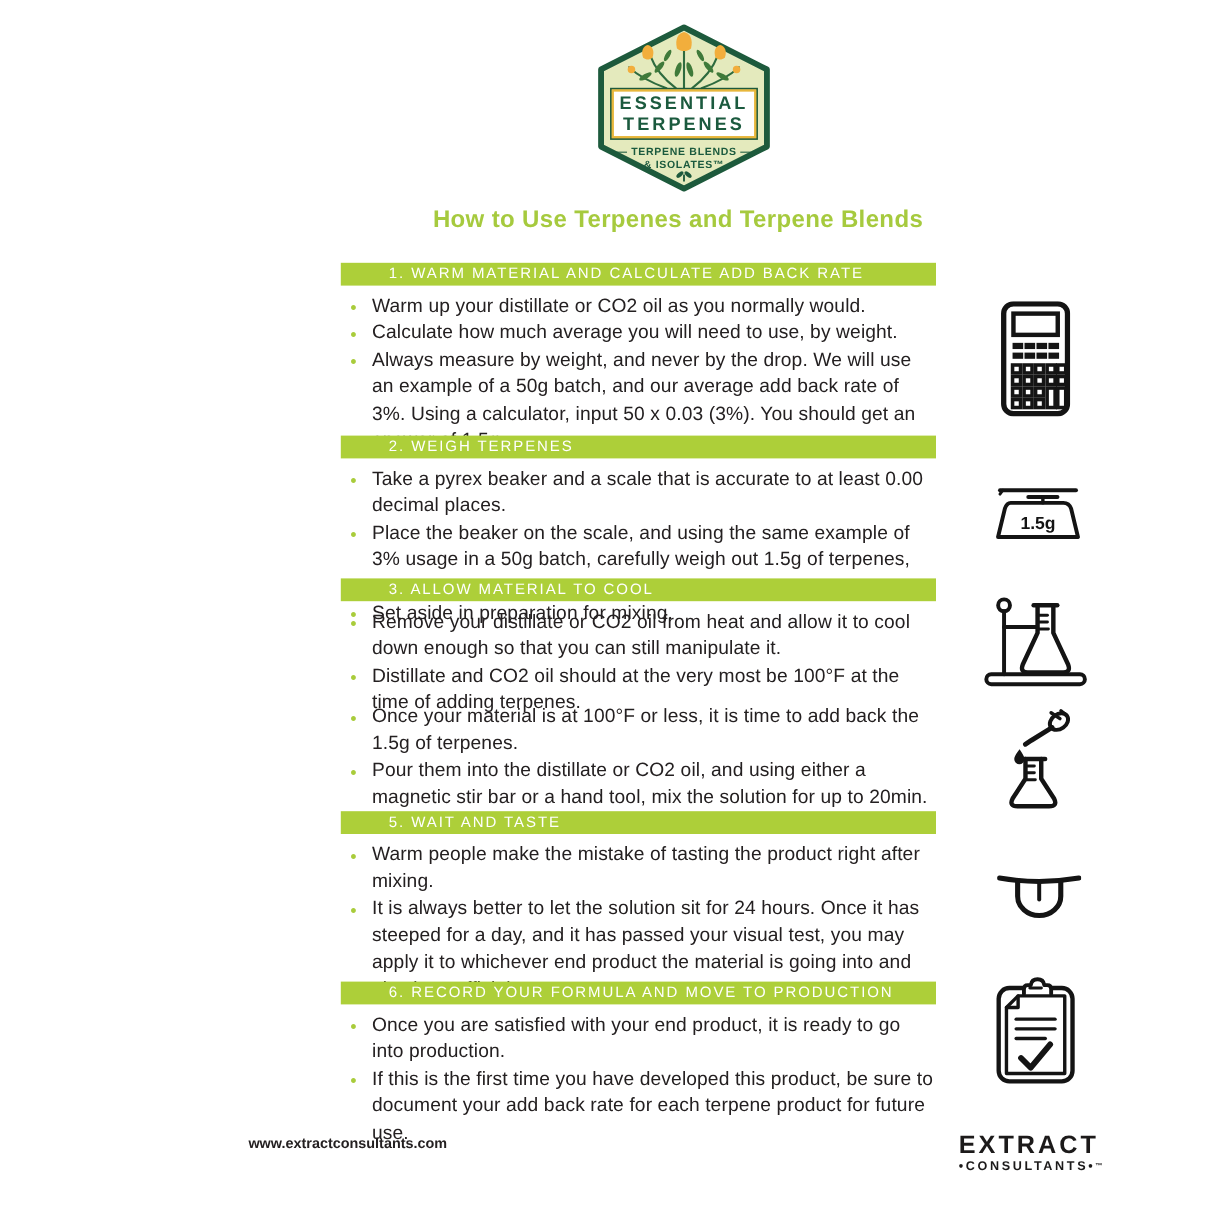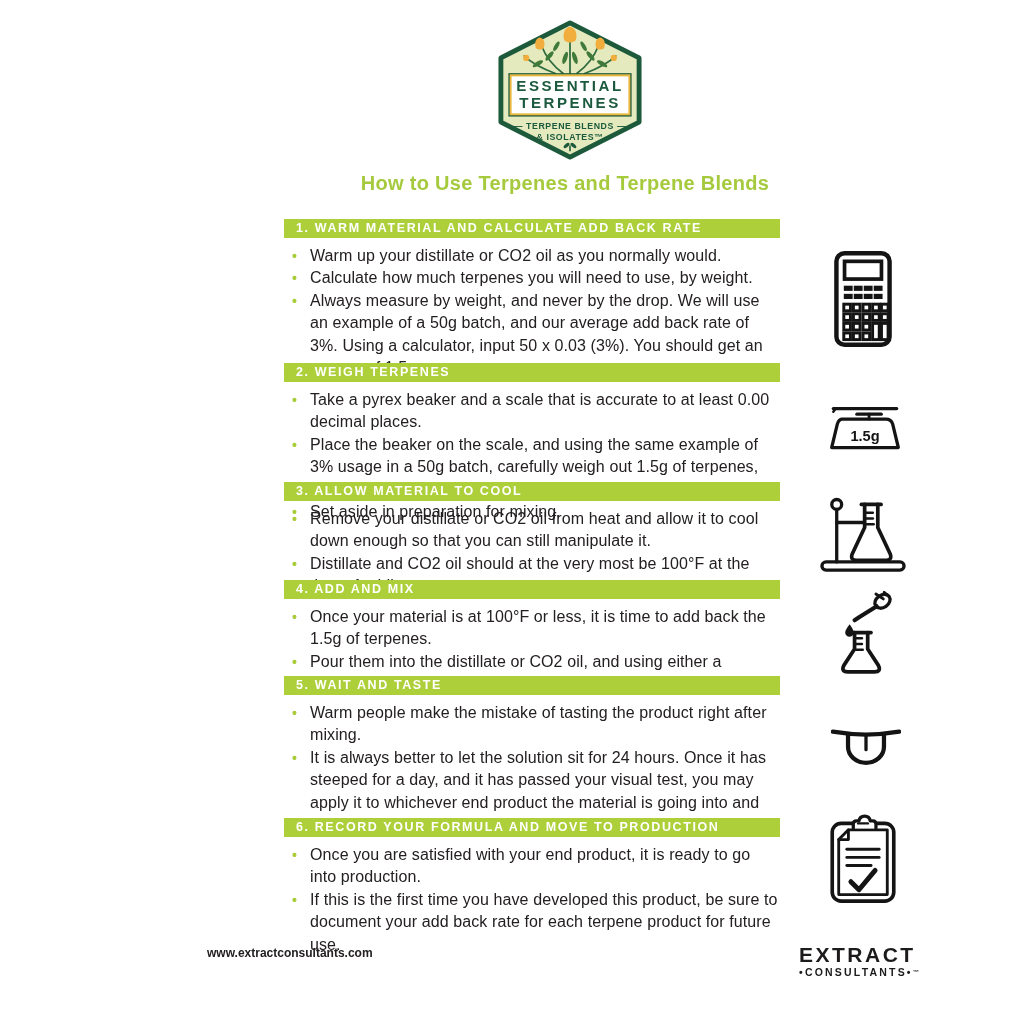--- a/index.html
+++ b/index.html
@@ -8,22 +8,22 @@
 
   
   #logo{position:absolute;left:450px;top:18px;width:146px;height:144px;}
 
   
   #main-title{position:absolute;left:0;top:172px;width:1036px;text-align:center;
               font-size:20px;font-weight:bold;color:#a6ca3e;letter-spacing:.3px;}
 
   
   .section{position:absolute;left:237px;width:496px;}
-  .section-bar{background:#adcf39;color:#ffffff;font-weight:bold;font-size:12.5px;
-               letter-spacing:1.6px;height:19px;line-height:19px;padding-left:12px;}
+  .section-bar{background:#adcf39;color:#ffffff;font-weight:normal;font-size:12.5px;
+               letter-spacing:1.6px;height:19px;line-height:19px;padding-left:40px;}
   .section ul{list-style:none;margin:7px 0 0 0;padding:0;}
   .section li{position:relative;padding-left:26px;font-size:16px;line-height:22.4px;
               color:#242021;letter-spacing:.1px;}
   .section li::before{content:"•";position:absolute;left:8px;top:0;color:#a9cc3b;
                       font-size:14px;font-weight:bold;}
 
   
   .icon-box{position:absolute;}
   .icon-box svg{display:block;}
 
@@ -86,21 +86,21 @@
       </g>
     </svg>
   </div>
 
   <div id="main-title">How to Use Terpenes and Terpene Blends</div>
 
   <div class="section" style="top:219px">
     <div class="section-bar">1. WARM MATERIAL AND CALCULATE ADD BACK RATE</div>
     <ul>
       <li>Warm up your distillate or CO2 oil as you normally would.</li>
-      <li>Calculate how much terpenes you will need to use, by weight.</li>
+      <li>Calculate how much average you will need to use, by weight.</li>
       <li>Always measure by weight, and never by the drop. We will use an example of a 50g batch, and our average add back rate of 3%. Using a calculator, input 50 x 0.03 (3%). You should get an answer of 1.5g.</li>
     </ul>
   </div>
 
   <div class="section" style="top:363px">
     <div class="section-bar">2. WEIGH TERPENES</div>
     <ul>
       <li>Take a pyrex beaker and a scale that is accurate to at least 0.00 decimal places.</li>
       <li>Place the beaker on the scale, and using the same example of 3% usage in a 50g batch, carefully weigh out 1.5g of terpenes, using a disposable plastic pipette.</li>
       <li>Set aside in preparation for mixing.</li>
@@ -109,21 +109,20 @@
 
   <div class="section" style="top:482px">
     <div class="section-bar">3. ALLOW MATERIAL TO COOL</div>
     <ul>
       <li>Remove your distillate or CO2 oil from heat and allow it to cool down enough so that you can still manipulate it.</li>
       <li>Distillate and CO2 oil should at the very most be 100°F at the time of adding terpenes.</li>
     </ul>
   </div>
 
   <div class="section" style="top:580px">
-    <div class="section-bar">4. ADD AND MIX</div>
     <ul>
       <li>Once your material is at 100°F or less, it is time to add back the 1.5g of terpenes.</li>
       <li>Pour them into the distillate or CO2 oil, and using either a magnetic stir bar or a hand tool, mix the solution for up to 20min.</li>
     </ul>
   </div>
 
   <div class="section" style="top:676px">
     <div class="section-bar">5. WAIT AND TASTE</div>
     <ul>
       <li>Warm people make the mistake of tasting the product right after mixing.</li>

